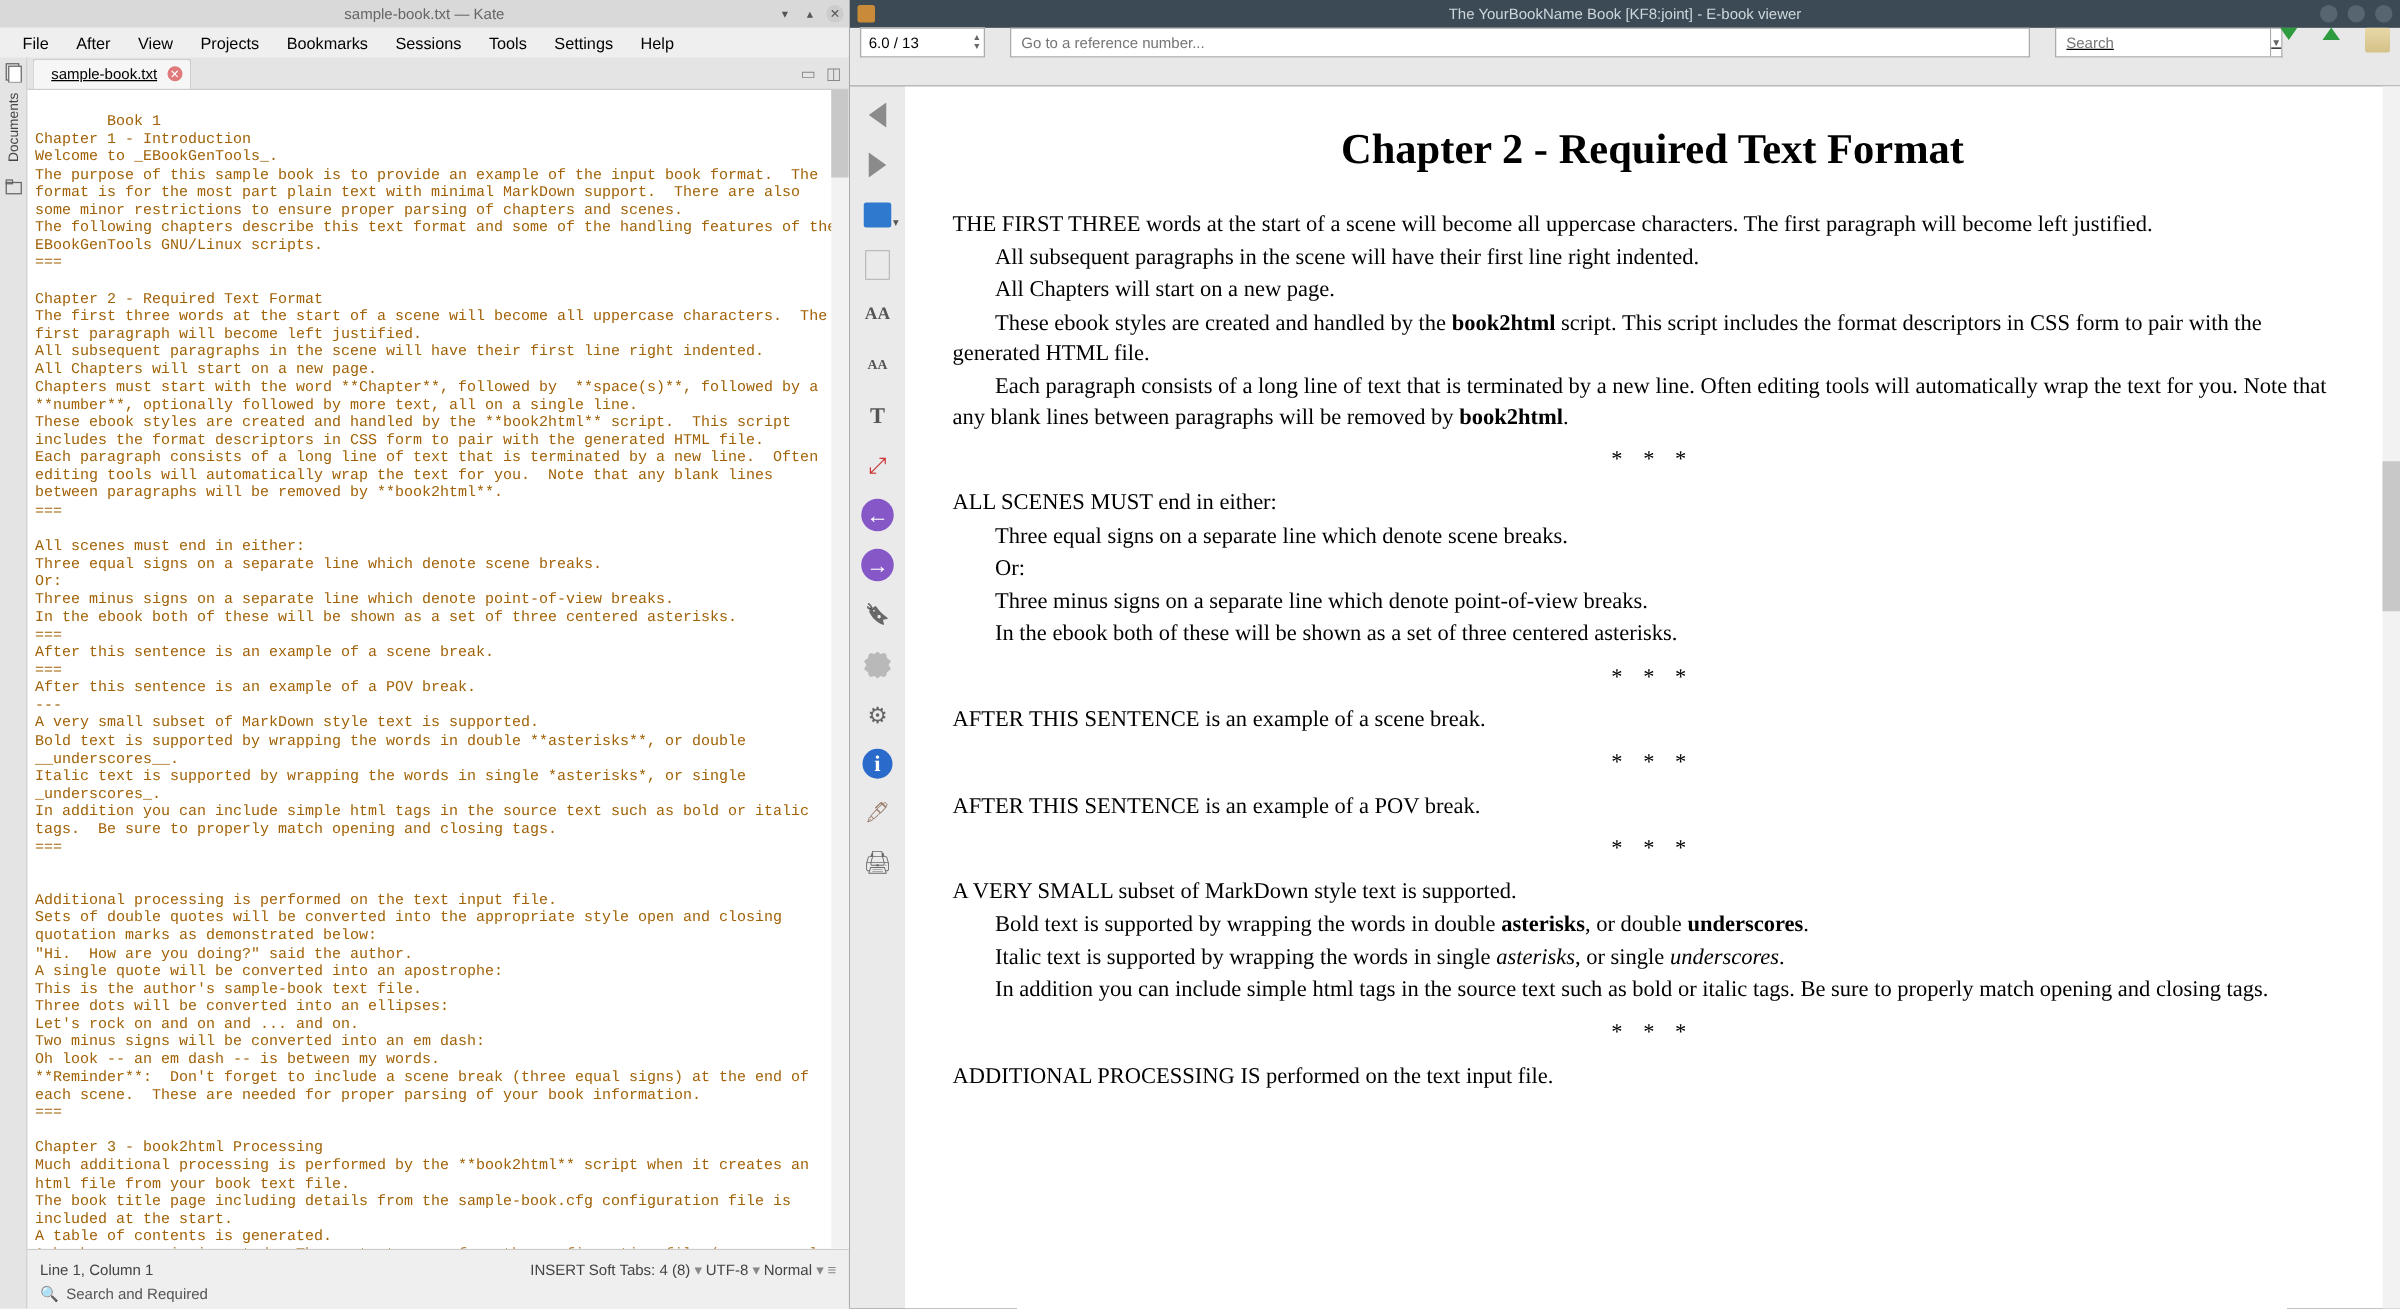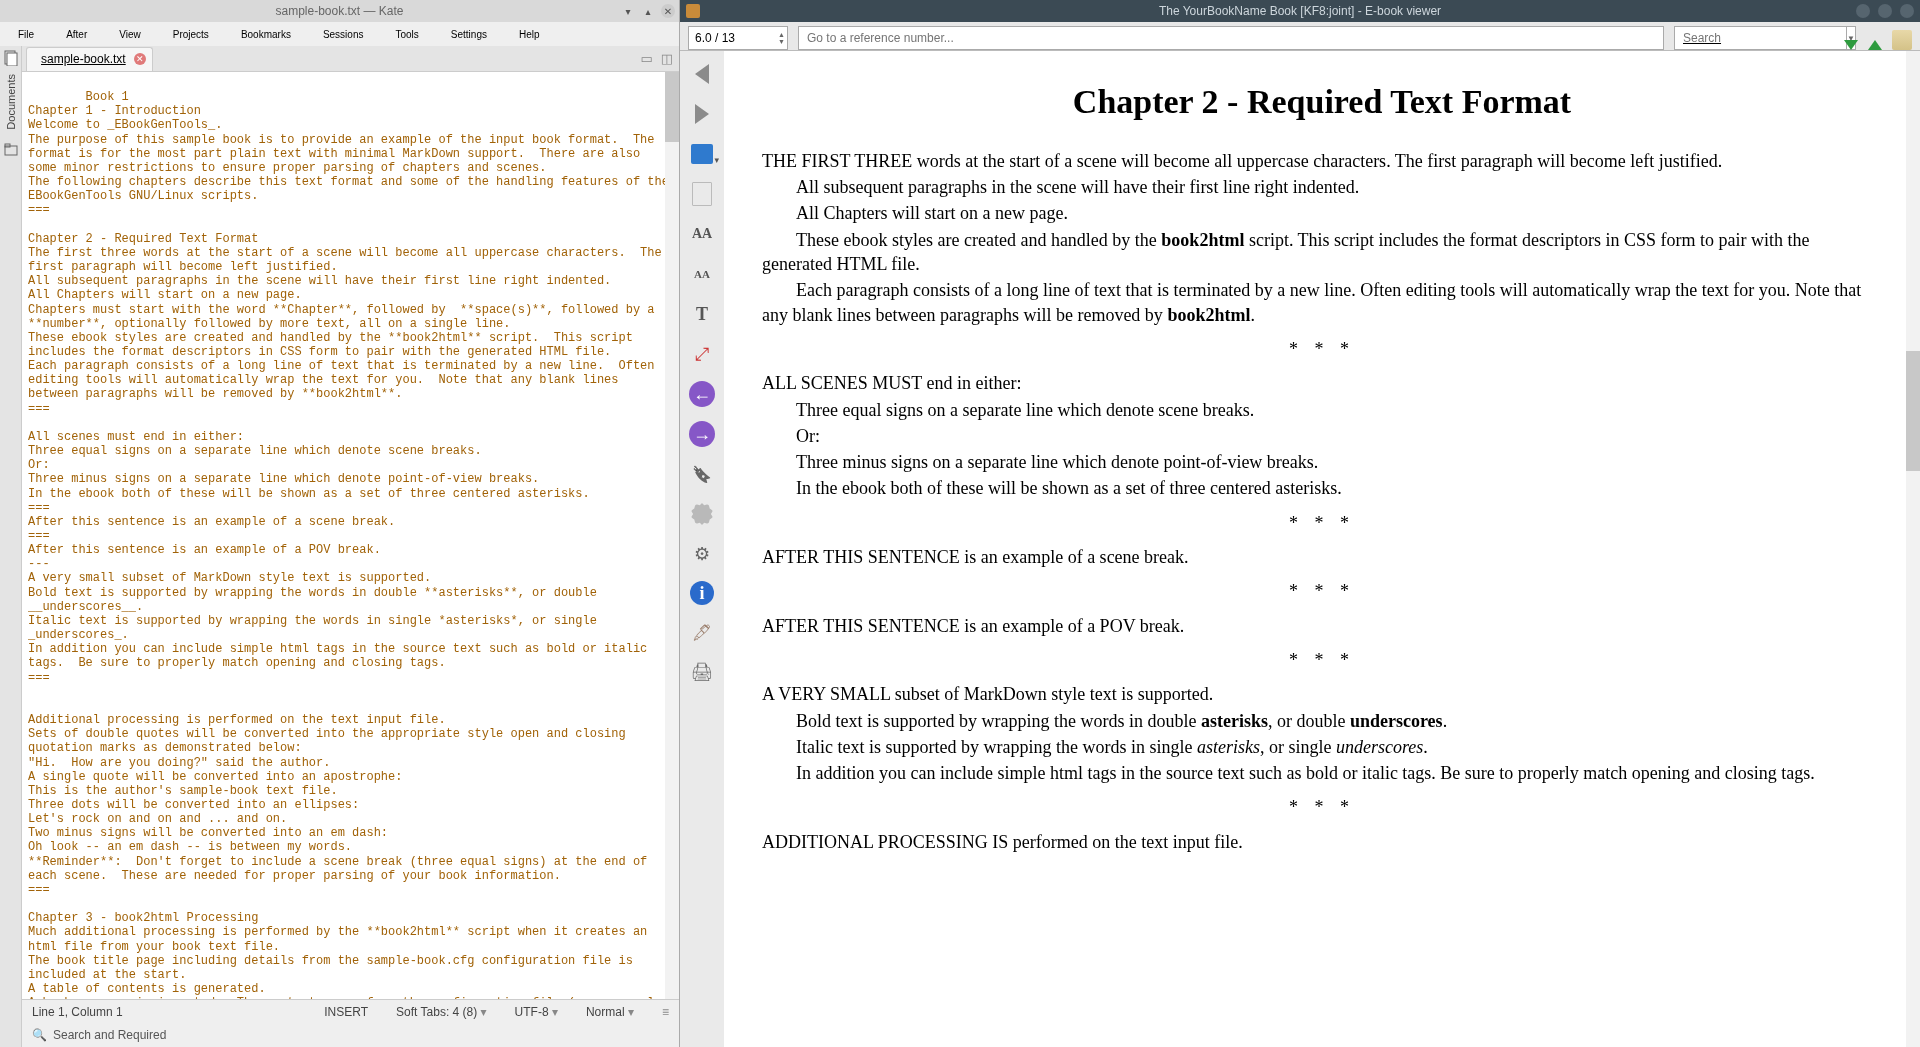--- a/index.html
+++ b/index.html
@@ -4,46 +4,46 @@
 <style>
 * { margin: 0; padding: 0; box-sizing: border-box; }
 body { font-family: "Segoe UI", Arial, sans-serif; font-size: 13px; display: flex; height: 1047px; width: 1920px; overflow: hidden; background: #e8e8e8; }
 
 
 .kate { width: 680px; display: flex; flex-direction: column; background: #efefef; border-right: 1px solid #aaa; }
 .kate-titlebar { height: 22px; background: #d9d9d9; display: flex; align-items: center; justify-content: center; position: relative; color: #666; font-size: 12px; }
 .kate-titlebar .win-controls { position: absolute; right: 4px; display: flex; gap: 6px; }
 .kate-titlebar .win-controls span { width: 14px; height: 14px; display: inline-flex; align-items: center; justify-content: center; font-size: 10px; color: #555; }
 .kate-titlebar .win-controls .close { background: #ccc; border-radius: 50%; }
-.kate-menubar { height: 24px; background: #efefef; display: flex; align-items: center; padding: 0 8px; gap: 12px; font-size: 10px; }
+.kate-menubar { height: 24px; background: #efefef; display: flex; align-items: center; padding: 0 8px; gap: 2px; font-size: 13px; }
 .kate-menubar span { padding: 2px 10px; cursor: pointer; }
 .kate-body { flex: 1; display: flex; min-height: 0; }
 .kate-sidebar { width: 22px; background: #e4e4e4; border-right: 1px solid #ccc; display: flex; flex-direction: column; align-items: center; padding-top: 4px; gap: 4px; }
 .kate-sidebar .side-label { writing-mode: vertical-rl; transform: rotate(180deg); font-size: 11px; color: #444; margin-top: 4px; }
 .kate-sidebar .side-icon { width: 16px; height: 16px; }
 .kate-main { flex: 1; display: flex; flex-direction: column; min-height: 0; }
 .kate-tabbar { height: 26px; display: flex; align-items: center; background: #e4e4e4; border-bottom: 1px solid #ccc; position: relative; }
 .kate-tab { height: 24px; padding: 0 26px 0 14px; background: #f6f6f6; border: 1px solid #ccc; border-bottom: none; border-radius: 3px 3px 0 0; font-size: 12px; display: flex; align-items: center; position: relative; margin-left: 4px; text-decoration: underline; }
 .kate-tab .tab-close { position: absolute; right: 6px; width: 12px; height: 12px; border-radius: 50%; background: #e07a7a; font-size: 9px; color: #fff; display: flex; align-items: center; justify-content: center; }
 .kate-tabbar .tab-right { position: absolute; right: 6px; display: flex; gap: 8px; }
 .kate-editor { flex: 1; background: #ffffff; padding: 4px 6px; font-family: "Courier New", monospace; font-size: 12px; line-height: 1.18; overflow: hidden; white-space: pre-wrap; color: #a16207; position: relative; }
 .kate-editor .scroll { position: absolute; right: 0; top: 0; bottom: 0; width: 14px; background: #f2f2f2; }
 .kate-editor .scroll .thumb { position: absolute; top: 0; width: 100%; height: 70px; background: #c8c8c8; }
-.kate-status { height: 24px; background: #efefef; border-top: 1px solid #ccc; display: flex; align-items: center; padding: 0 10px; font-size: 12px; color: #444; gap: 28px; }
+.kate-status { height: 24px; background: #efefef; border-top: 1px solid #ccc; display: flex; align-items: flex-end; padding: 0 10px; font-size: 12px; color: #444; gap: 3px; }
 .kate-status .spacer { flex: 1; }
 .kate-status .combo::after { content: " ▾"; color: #888; }
 .kate-search { height: 24px; background: #efefef; display: flex; align-items: center; padding: 0 10px; font-size: 12px; color: #555; gap: 6px; }
 
 
 .viewer { flex: 1; display: flex; flex-direction: column; background: #0f172a; }
 .viewer-titlebar { height: 22px; background: #3b4a54; color: #cdd6dc; display: flex; align-items: center; justify-content: center; font-size: 12px; position: relative; }
 .viewer-titlebar .book-icon { position: absolute; left: 6px; width: 14px; height: 14px; background: #c98b3a; border-radius: 2px; }
 .viewer-titlebar .win-controls { position: absolute; right: 6px; display: flex; gap: 8px; }
 .viewer-titlebar .win-controls span { width: 14px; height: 14px; background: #56656f; border-radius: 50%; display: inline-block; }
-.viewer-toolbar { height: 29px; background: #e8e8e8; border-bottom: 1px solid #bbb; display: flex; align-items: flex-end; padding: 0 8px; gap: 10px; }
+.viewer-toolbar { height: 47px; background: #e8e8e8; border-bottom: 1px solid #bbb; display: flex; align-items: flex-start; padding: 0 8px; gap: 20px; }
 .viewer-toolbar .pagefield { width: 100px; height: 24px; border: 1px solid #aaa; background: #fff; display: flex; align-items: center; padding: 0 6px; position: relative; font-size: 12px; }
 .viewer-toolbar .pagefield .spin { position: absolute; right: 2px; display: flex; flex-direction: column; font-size: 7px; color: #666; line-height: 1; }
 .viewer-toolbar input { height: 24px; border: 1px solid #aaa; padding: 0 8px; font-size: 12px; background: #fff; }
 .viewer-toolbar .ref { flex: 1; }
 .viewer-toolbar .search-combo { width: 160px; display: flex; text-decoration: underline; }
 .viewer-toolbar .search-combo input { flex: 1; }
 .viewer-toolbar .search-combo .drop { width: 16px; border: 1px solid #aaa; border-left: none; background: #fff; font-size: 8px; display: flex; align-items: center; justify-content: center; color: #666; }
 .viewer-toolbar .tri { width: 0; height: 0; border-left: 7px solid transparent; border-right: 7px solid transparent; }
 .viewer-toolbar .tri.down { border-top: 10px solid #2e9b3f; }
 .viewer-toolbar .tri.up { border-bottom: 10px solid #2e9b3f; }

